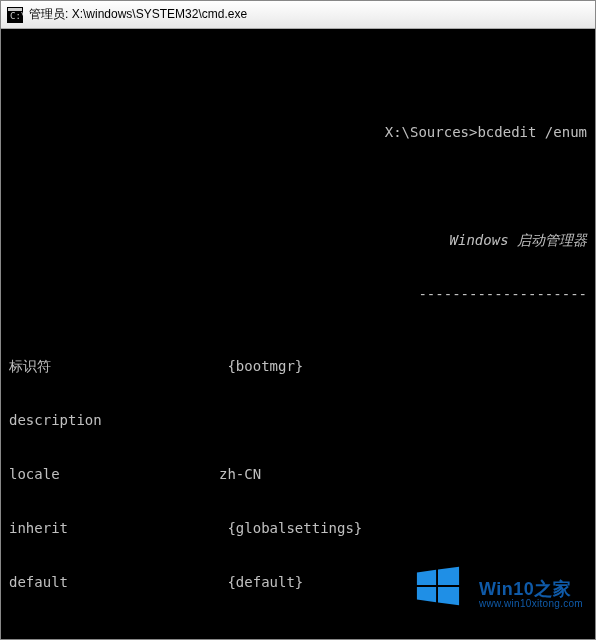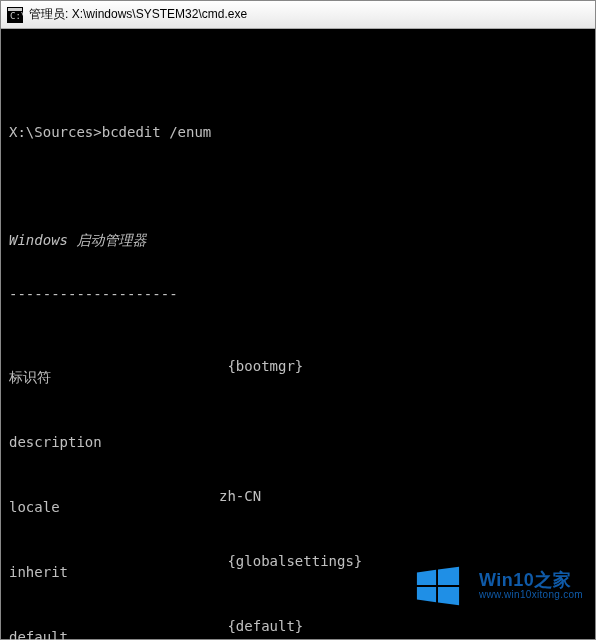--- a/index.html
+++ b/index.html
@@ -40,33 +40,33 @@
   .titlebar .icon svg { width: 16px; height: 16px; }
   .terminal {
     padding: 4px 8px 8px 8px;
     color: #c0c0c0;
     font-size: 14px;
     line-height: 18px;
     white-space: pre;
     font-family: "NSimSun", "SimSun", "Consolas", monospace;
     letter-spacing: 0;
   }
-  .line { white-space: pre; }
+  .line { white-space: pre; text-align: right; }
   .blank { height: 18px; }
   .hdr { color: #c0c0c0; font-style: italic; }
   .sep { color: #c0c0c0; }
   .kv { display: flex; }
-  .key { width: 210px; flex: 0 0 210px; margin-top: 11px; }
+  .key { width: 210px; flex: 0 0 210px; }
   .val { flex: 1; }
   .watermark {
     position: absolute;
     right: 8px;
     bottom: 28px;
     display: flex;
-    align-items: center;
+    align-items: flex-end;
     gap: 18px;
     padding: 2px 4px;
   }
   .watermark .wlogo svg { width: 46px; height: 46px; display:block; }
   .wm-text { display:flex; flex-direction:column; line-height:1.05; font-family:"Microsoft YaHei",sans-serif; }
   .wm-top { font-size: 18px; font-weight: 700; color: #0f5aa8; letter-spacing:0.5px; }
   .wm-bot { font-size: 10px; color: #0f5aa8; letter-spacing:0.3px; }
 </style>
 </head>
 <body>

